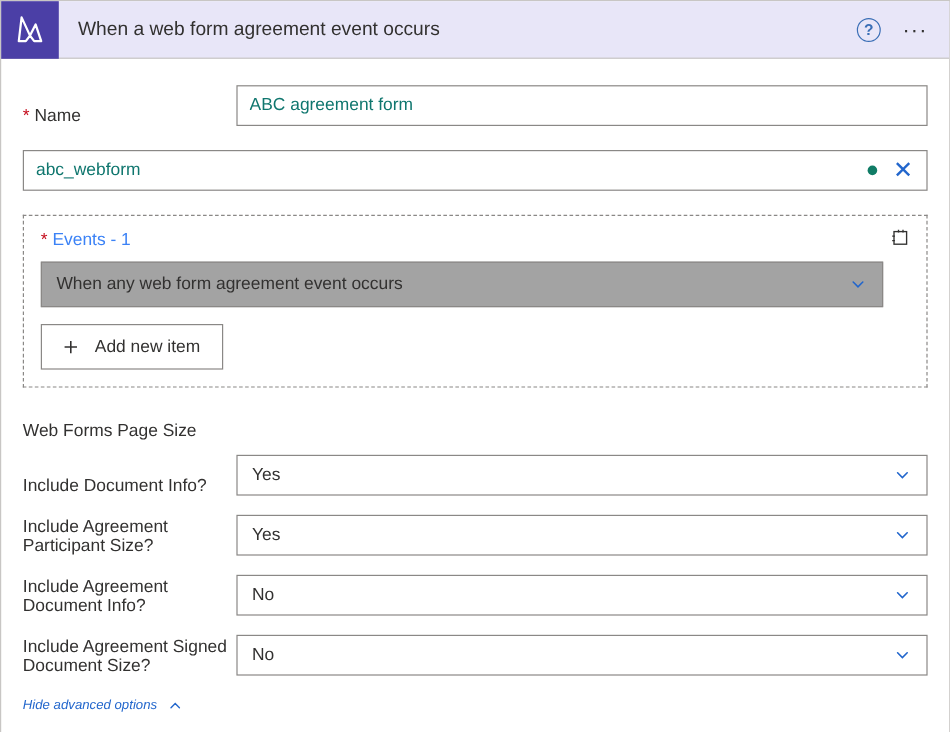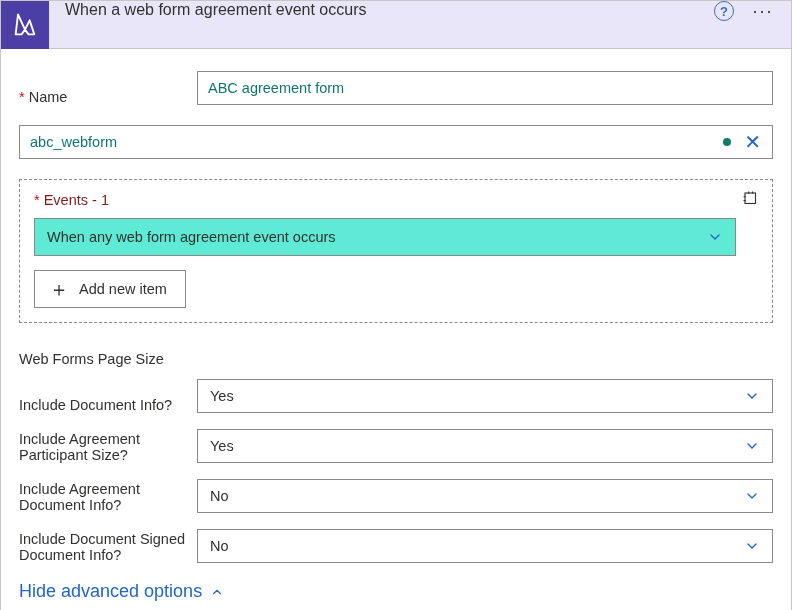--- a/index.html
+++ b/index.html
@@ -1,20 +1,20 @@
 <!DOCTYPE html>
 <html><head>
   <meta charset="utf-8">
   <style>
     * { box-sizing: border-box; margin: 0; padding: 0; font-family: "Segoe UI", Arial, sans-serif; }
     body { width: 792px; height: 610px; background: #fff; }
     .card { border: 1px solid #c8c6c4; width: 792px; }
     .header {
       background: #e8e6f8;
-      display: flex; align-items: flex-start;
+      display: flex; align-items: center;
       height: 48px;
       border-bottom: 1px solid #c8c6c4;
     }
     .header-icon-box {
       width: 48px; height: 48px;
       background: #4b3fa6;
       display: flex; align-items: center; justify-content: center;
       flex-shrink: 0;
     }
     .header-title {
@@ -47,45 +47,45 @@
     }
     .clear-x {
       position: absolute; right: 12px; top: 50%; transform: translateY(-50%);
       color: #2266cc; font-size: 20px; line-height: 1; cursor: pointer;
     }
     .events-box {
       border: 1px dashed #8a8886; padding: 12px 14px 14px 14px; margin-bottom: 22px;
       position: relative;
     }
     .events-label {
-      font-size: 14.5px; color: #7f1d1d; margin-bottom: 10px;
+      font-size: 14.5px; color: #3b82f6; margin-bottom: 10px;
     }
     .events-toolbar-icon {
       position: absolute; right: 12px; top: 10px; cursor: pointer;
     }
     .select {
-      width: 97%; height: 38px; border: 1px solid #8a8886; background: #5eead4;
+      width: 97%; height: 38px; border: 1px solid #8a8886; background: #a3a3a3;
       display: flex; align-items: center; padding: 0 12px; font-size: 14.5px;
       color: #323130; cursor: pointer; justify-content: space-between; text-align: center;
     }
     .chevron { color: #2266cc; flex-shrink: 0; }
     .add-item-btn {
       margin-top: 14px; height: 38px; border: 1px solid #8a8886; background: #fff;
       display: inline-flex; align-items: center; padding: 0 18px 0 14px; gap: 10px;
       font-size: 14.5px; color: #323130; cursor: pointer;
     }
     .plus { font-size: 20px; line-height: 1; color: #323130; font-weight: 300; }
     .dropdown {
       width: 100%; height: 34px; border: 1px solid #8a8886; background: #fff;
       display: flex; align-items: center; padding: 0 12px; font-size: 14.5px;
       color: #323130; cursor: pointer; justify-content: space-between;
     }
     .hide-adv {
       display: inline-flex; align-items: center; gap: 8px;
-      color: #2266cc; font-size: 18px; cursor: pointer; margin-top: 6px;
+      color: #2266cc; font-size: 11px; cursor: pointer; margin-top: 6px; font-style: italic;
     }
     .chev-up { transform: rotate(180deg); }
   </style>
 </head>
 <body>
 
 <div class="card">
 
   <div class="header">
     <div class="header-icon-box">
@@ -173,21 +173,21 @@
         <div class="dropdown">
           <span>No</span>
           <svg class="chevron" width="16" height="16" viewBox="0 0 24 24">
               <path d="M6 9l6 6 6-6" stroke="currentColor" stroke-width="2" fill="none" stroke-linecap="round"></path>
             </svg>
         </div>
       </div>
     </div>
 
     <div class="row compact">
-      <div class="label-col">Include Document Signed Document Info?</div>
+      <div class="label-col">Include Agreement Signed Document Size?</div>
       <div class="input-col">
         <div class="dropdown">
           <span>No</span>
           <svg class="chevron" width="16" height="16" viewBox="0 0 24 24">
               <path d="M6 9l6 6 6-6" stroke="currentColor" stroke-width="2" fill="none" stroke-linecap="round"></path>
             </svg>
         </div>
       </div>
     </div>
 

